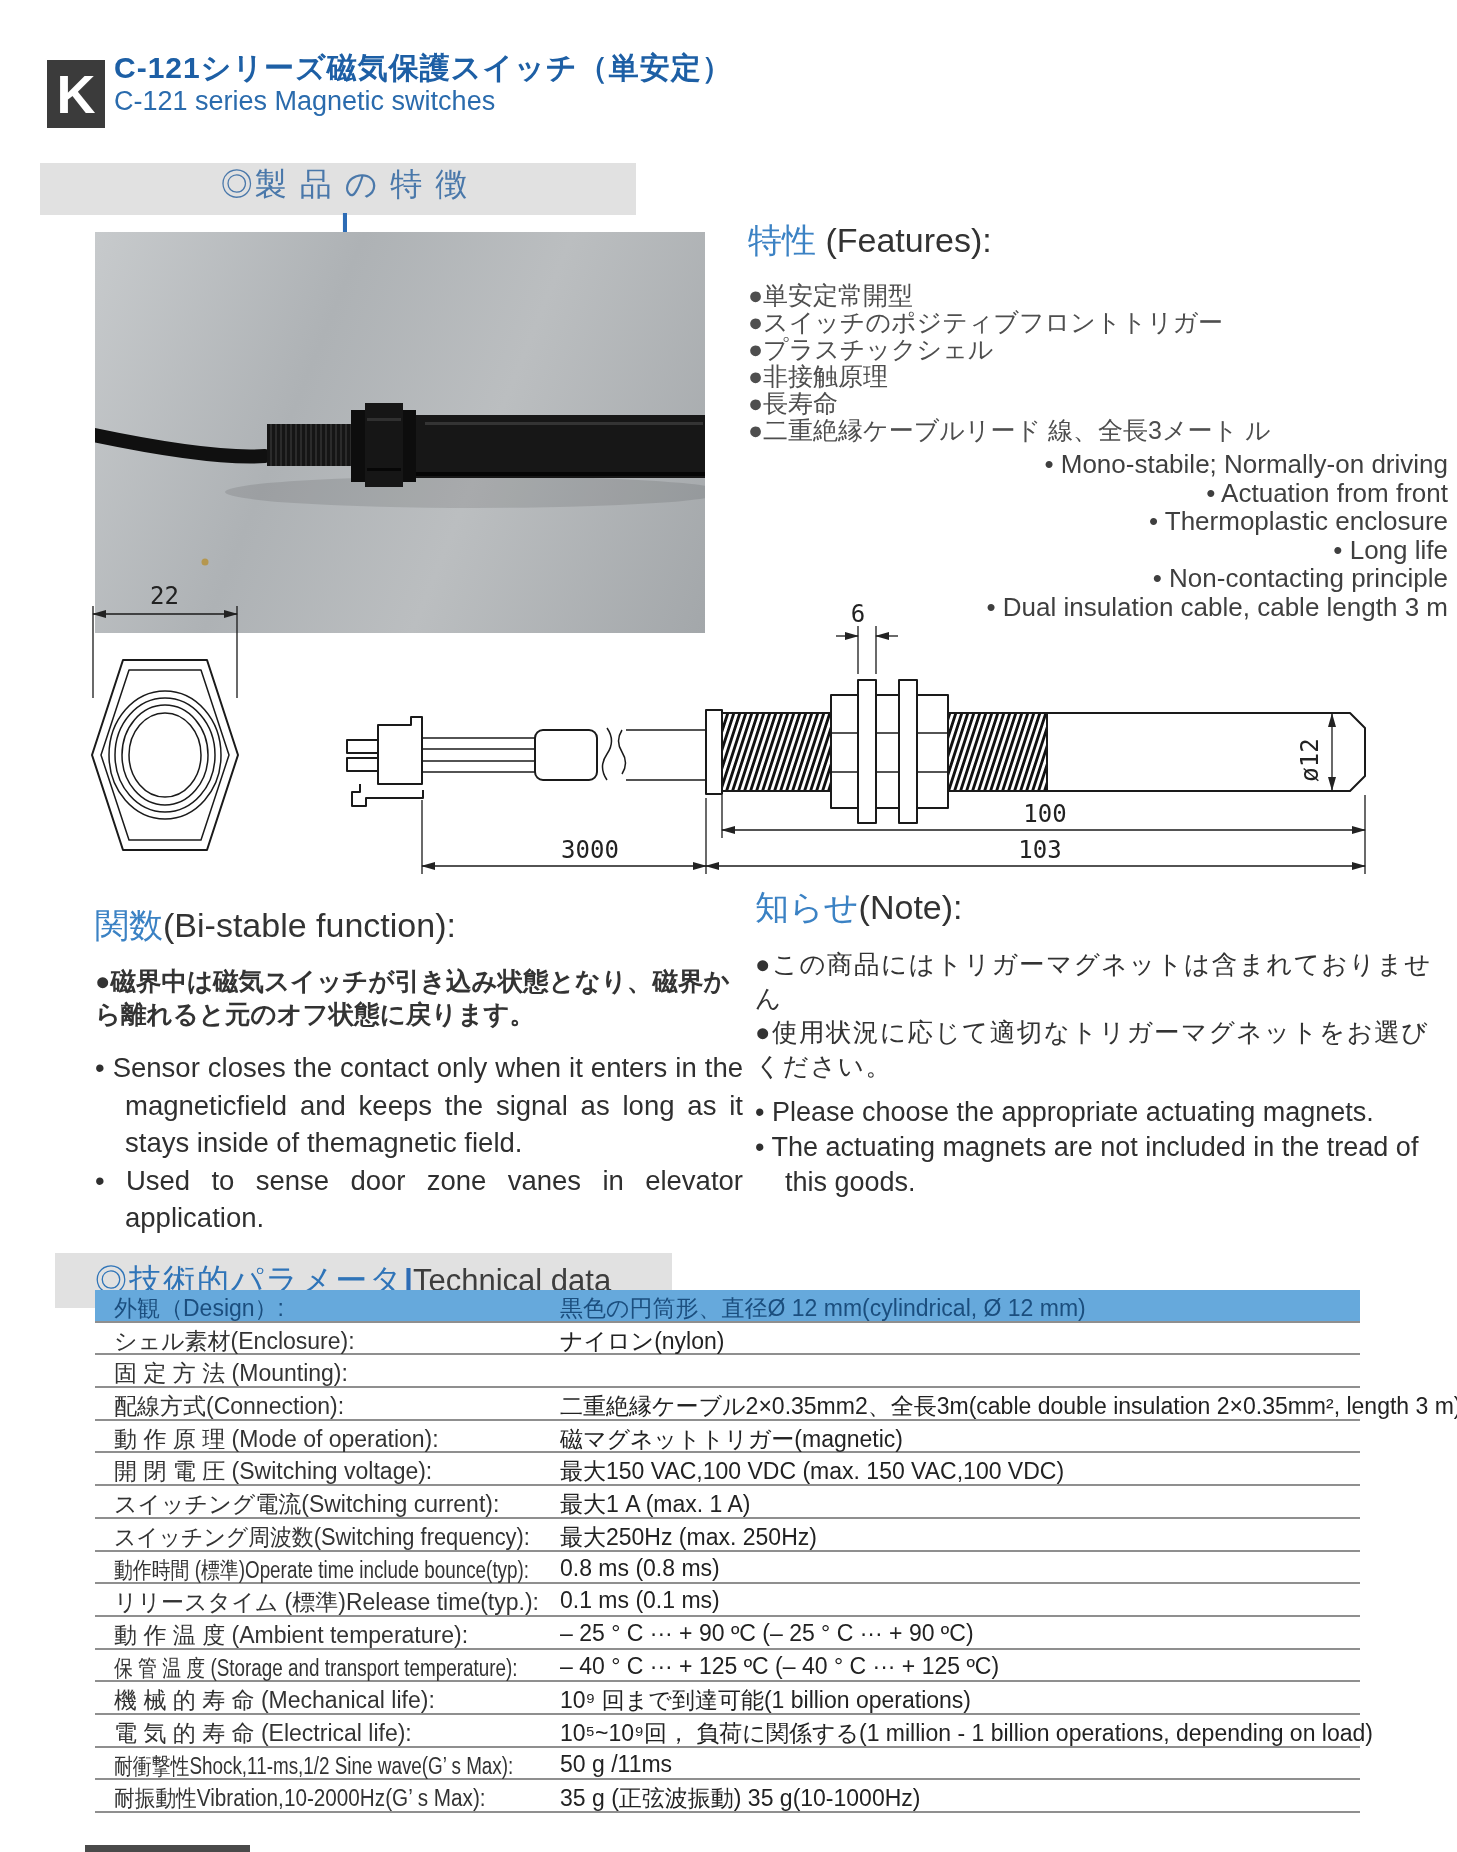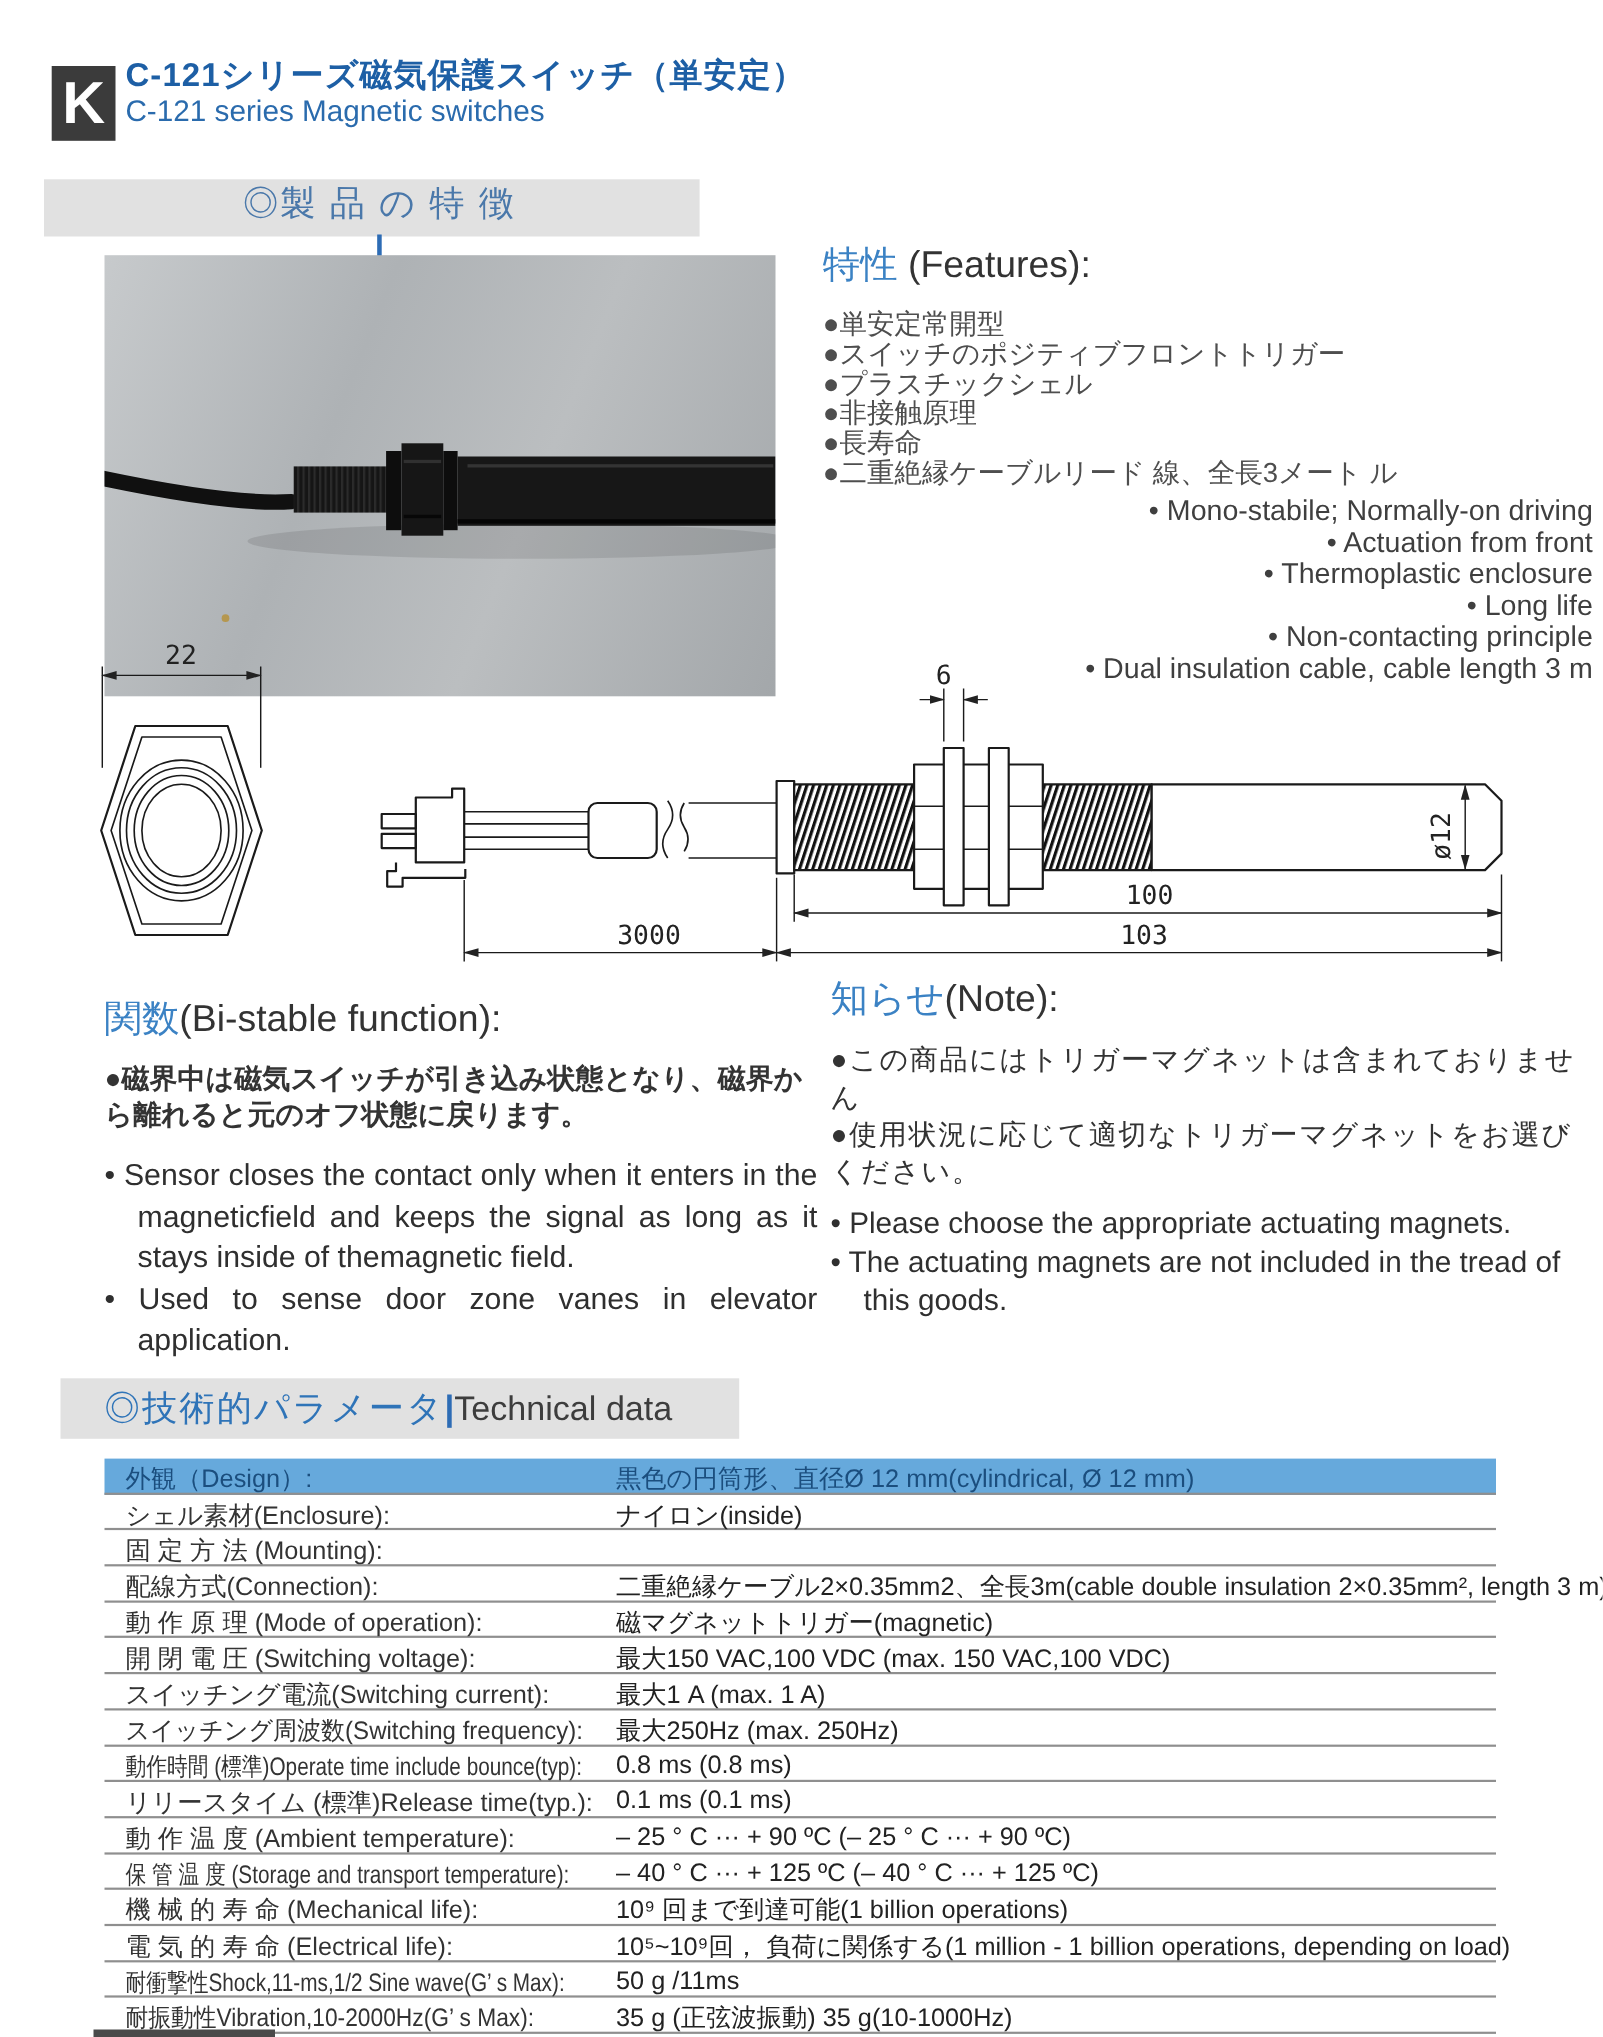--- a/index.html
+++ b/index.html
@@ -37,21 +37,21 @@
   
   .bistable{position:absolute;left:95px;top:885px;width:648px;margin-top:18px;}
   .note{position:absolute;left:755px;top:885px;width:700px;}
   .jp-para{margin-top:16px;font-size:25.5px;line-height:33px;color:#333;font-weight:600;}
   .note .jp-para{font-weight:500;letter-spacing:1.5px;line-height:34px;}
   .en-bullets{margin-top:18px;font-size:27.5px;line-height:37.5px;color:#2f2f2f;}
   .en-bullets div{padding-left:30px;text-indent:-30px;text-align:justify;}
   .note .en-bullets{font-size:27px;line-height:35px;margin-top:12px;}
   .note .en-bullets div{text-align:left;}
   
-  .table{position:absolute;left:95px;top:1326px;width:1265px;text-align:right;}
+  .table{position:absolute;left:95px;top:1290px;width:1265px;text-align:right;}
   .trow{position:relative;height:30.7px;border-bottom:2px solid #8f8f8f;}
   .trow.hl{background:#66a9dc;}
   .trow.hl .tl,.trow.hl .tv{color:#1b4e7e;}
   .tl{position:absolute;left:19px;top:3px;font-size:23px;color:#333;white-space:nowrap;transform-origin:left center;}
   .tv{position:absolute;left:465px;top:3px;font-size:23px;color:#222;white-space:nowrap;transform-origin:left center;}
   .c95{transform:scaleX(.95);} .c90{transform:scaleX(.90);} .c82{transform:scaleX(.82);}
   .bottom-cut{position:absolute;left:85px;top:1845px;width:165px;height:7px;background:#4a4a4a;}
 </style>
 </head>
 <body>
@@ -229,21 +229,21 @@
     <span class="en">Technical data</span>
   </div>
 
   <div class="table">
     <div class="trow hl">
       <span class="tl">外観（Design）:</span>
       <span class="tv">黒色の円筒形、直径Ø 12 mm(cylindrical, Ø 12 mm)</span>
     </div>
     <div class="trow">
       <span class="tl">シェル素材(Enclosure):</span>
-      <span class="tv">ナイロン(inside)</span>
+      <span class="tv">ナイロン(nylon)</span>
     </div>
     <div class="trow">
       <span class="tl">固 定 方 法 (Mounting):</span>
     </div>
     <div class="trow">
       <span class="tl">配線方式(Connection):</span>
       <span class="tv">二重絶縁ケーブル2×0.35mm2、全長3m(cable double insulation 2×0.35mm², length 3 m)</span>
     </div>
     <div class="trow">
       <span class="tl">動 作 原 理 (Mode of operation):</span>

